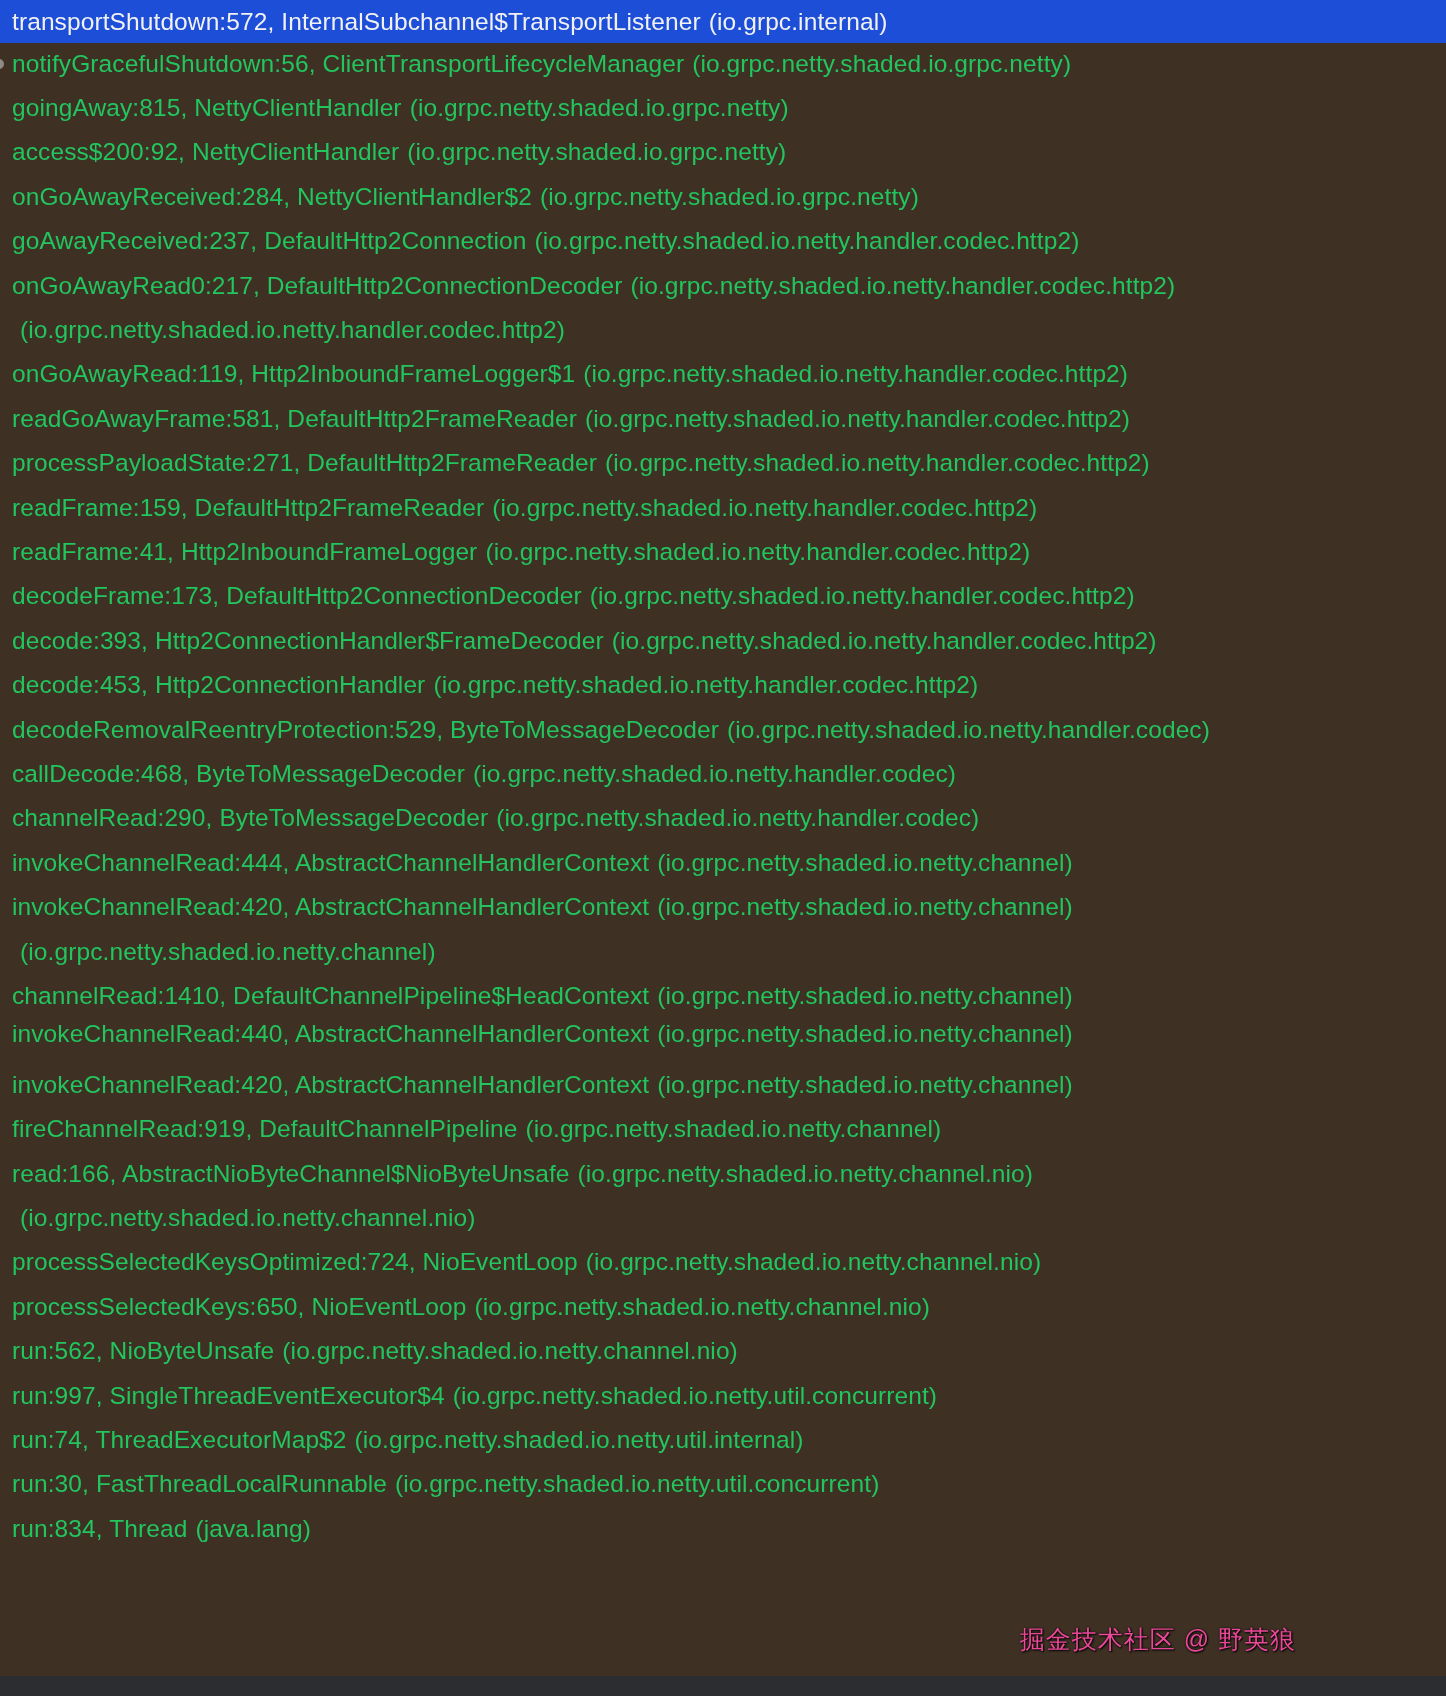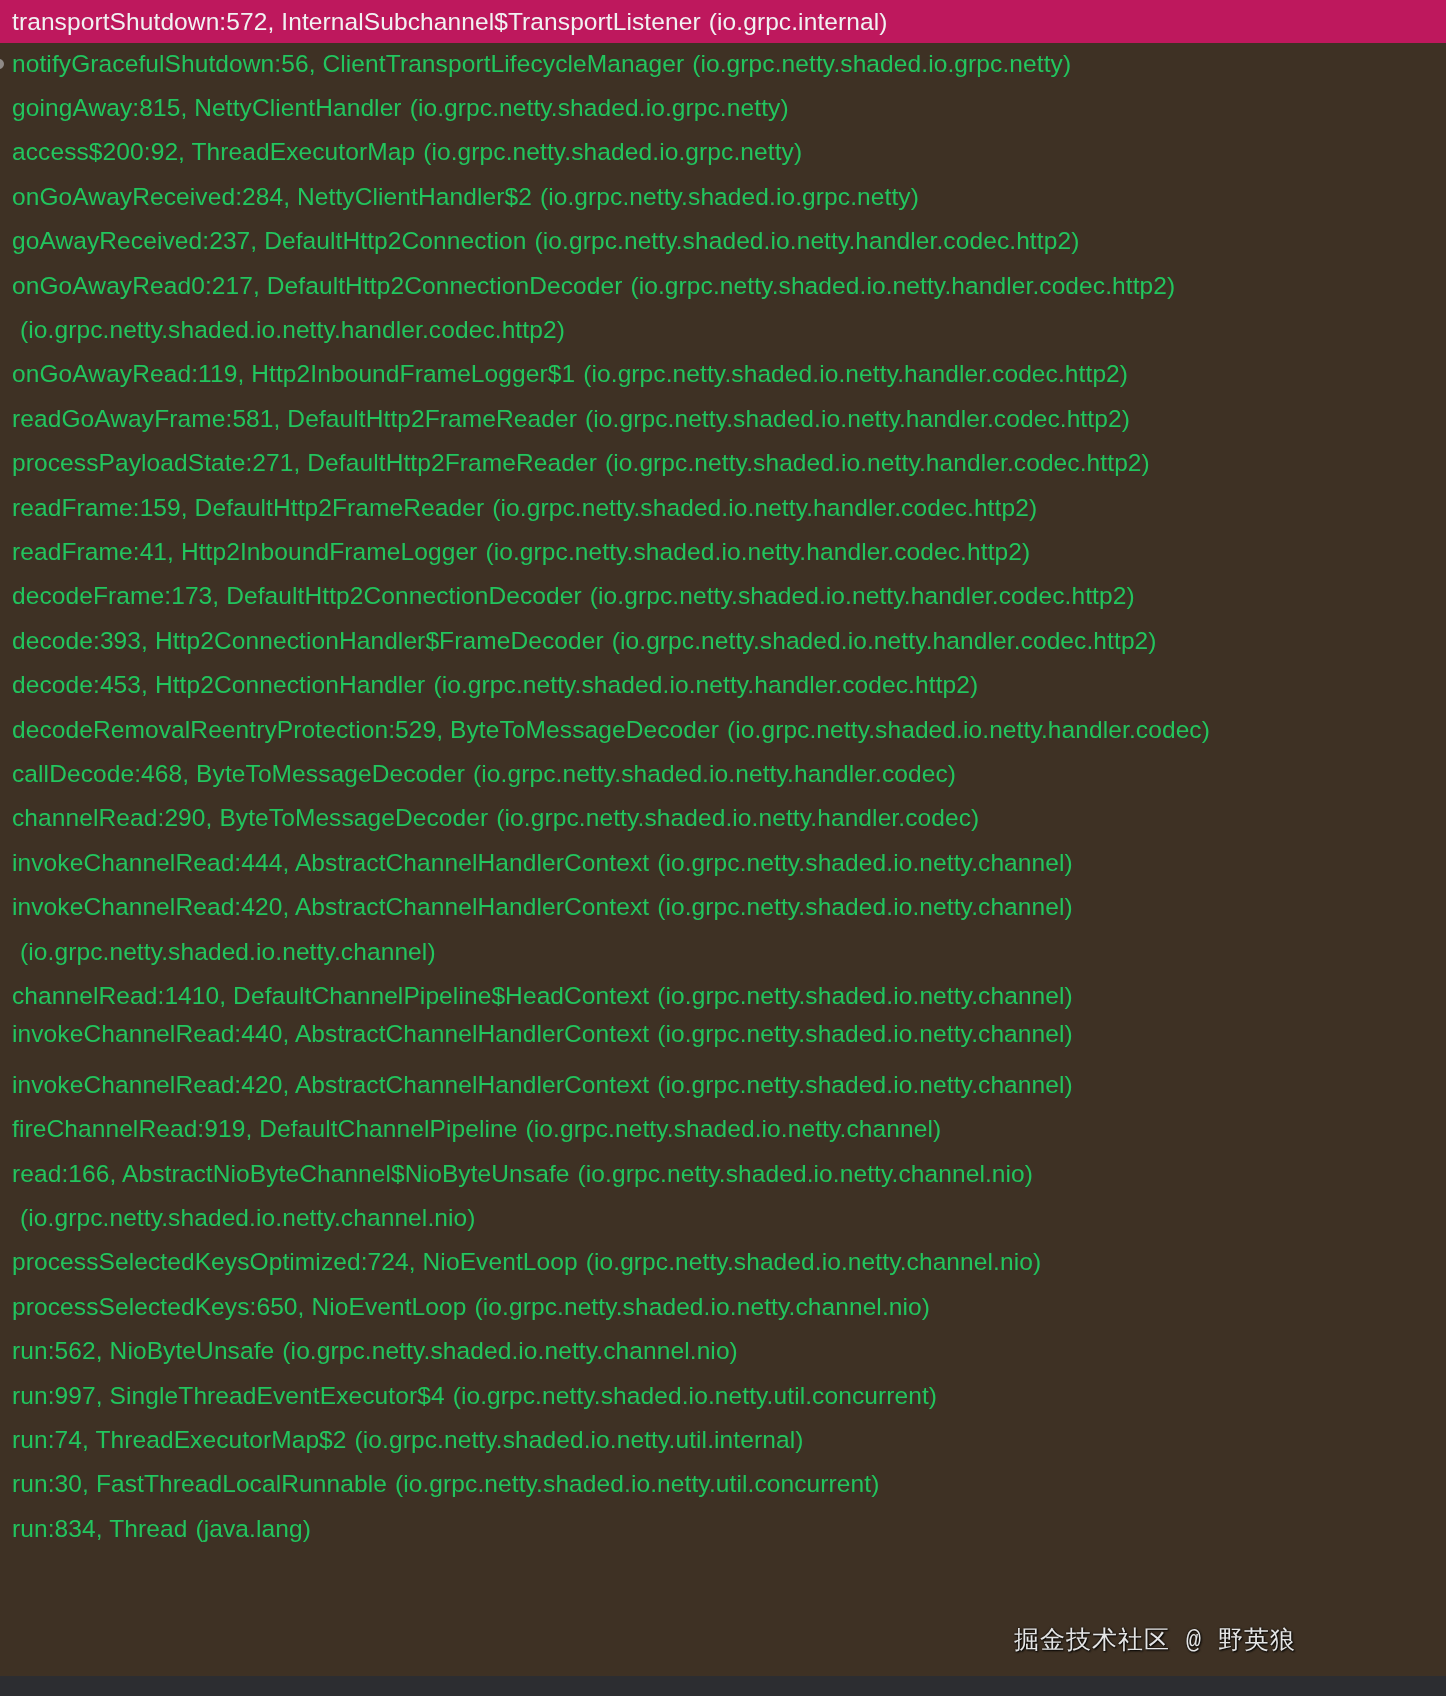--- a/index.html
+++ b/index.html
@@ -11,54 +11,54 @@
   }
   .frames { position:absolute; left:0; top:0; width:1446px; height:1676px; overflow:hidden; }
   .frame {
     position:absolute; left:0; width:1446px; height:48px;
     box-sizing:border-box; padding-left:12px;
     display:flex; align-items:center;
     white-space:nowrap; font-size:24.5px; letter-spacing:0.1px;
     color:#22c55e; cursor:default;
   }
   .frame.selected {
-    height:43px; background:#be185d; color:#f1f1f2;
+    height:43px; background:#1d4ed8; color:#f1f1f2;
   }
   .frame .pkg { margin-left:8px; }
   .marker {
     position:absolute; left:-6px; width:10px; height:10px; border-radius:50%;
     background:#8f8a86;
   }
   .bottom-bar { position:absolute; left:0; bottom:0; width:1446px; height:20px; background:#2c2d31; }
   .watermark {
     position:absolute; right:150px; bottom:40px;
-    color:#e5e5e5; font-size:25px; letter-spacing:1px;
+    color:#ec4899; font-size:25px; letter-spacing:1px;
     text-shadow:0 0 2px #000, 1px 1px 2px #000;
-    font-family:Liberation Mono, monospace;
+    font-family:Liberation Sans, sans-serif;
   }
 </style>
 </head>
 <body>
 
 <div class="frames">
   <div class="frame selected" style="top:0px">
     <span>transportShutdown:572, InternalSubchannel$TransportListener</span>
     <span class="pkg">(io.grpc.internal)</span>
   </div>
   <div class="frame" style="top:40px">
     <span class="marker"></span>
     <span>notifyGracefulShutdown:56, ClientTransportLifecycleManager</span>
     <span class="pkg">(io.grpc.netty.shaded.io.grpc.netty)</span>
   </div>
   <div class="frame" style="top:84px">
       <span>goingAway:815, NettyClientHandler</span>
       <span class="pkg">(io.grpc.netty.shaded.io.grpc.netty)</span>
     </div>
   <div class="frame" style="top:128px">
-      <span>access$200:92, ThreadExecutorMap</span>
+      <span>access$200:92, NettyClientHandler</span>
       <span class="pkg">(io.grpc.netty.shaded.io.grpc.netty)</span>
     </div>
   <div class="frame" style="top:173px">
       <span>onGoAwayReceived:284, NettyClientHandler$2</span>
       <span class="pkg">(io.grpc.netty.shaded.io.grpc.netty)</span>
     </div>
   <div class="frame" style="top:217px">
       <span>goAwayReceived:237, DefaultHttp2Connection</span>
       <span class="pkg">(io.grpc.netty.shaded.io.netty.handler.codec.http2)</span>
     </div>

